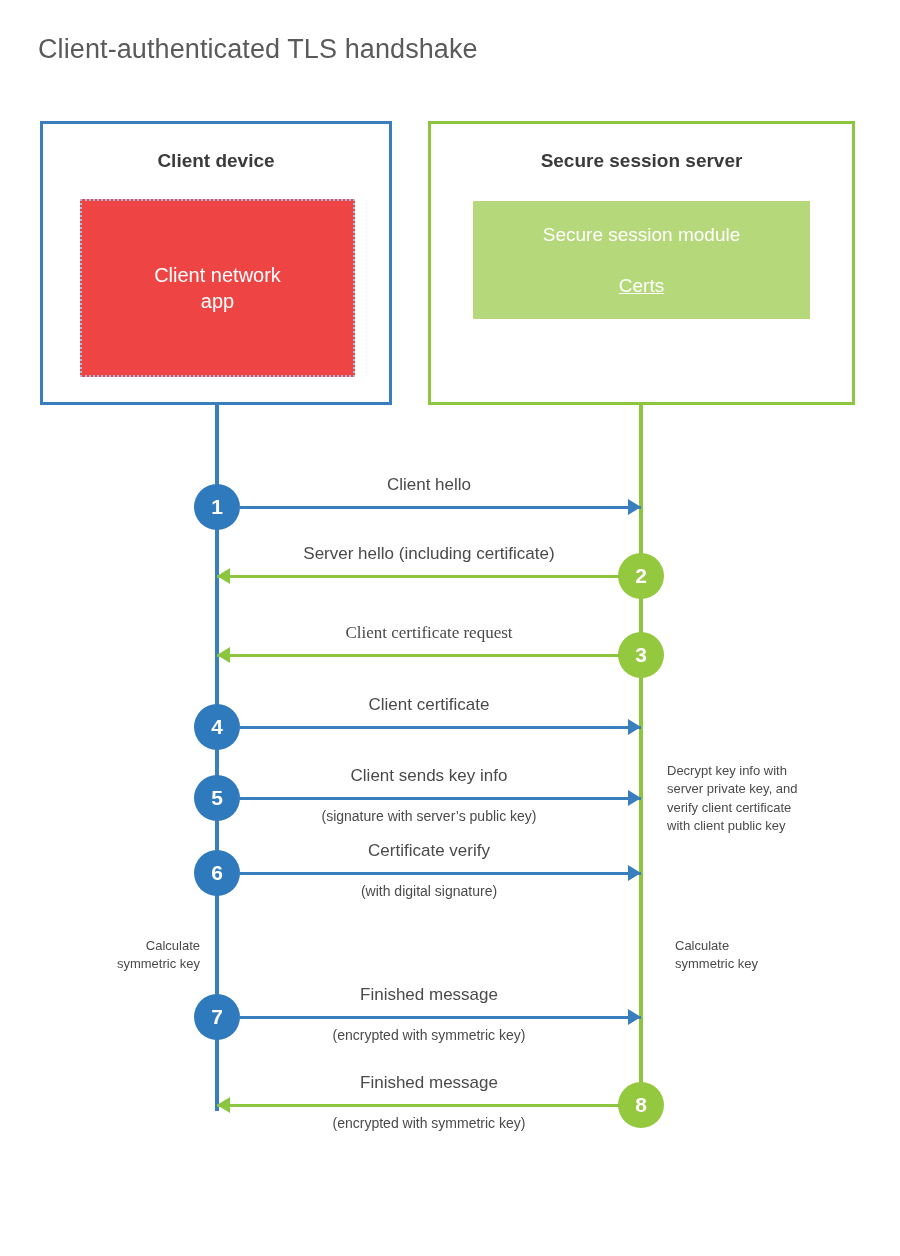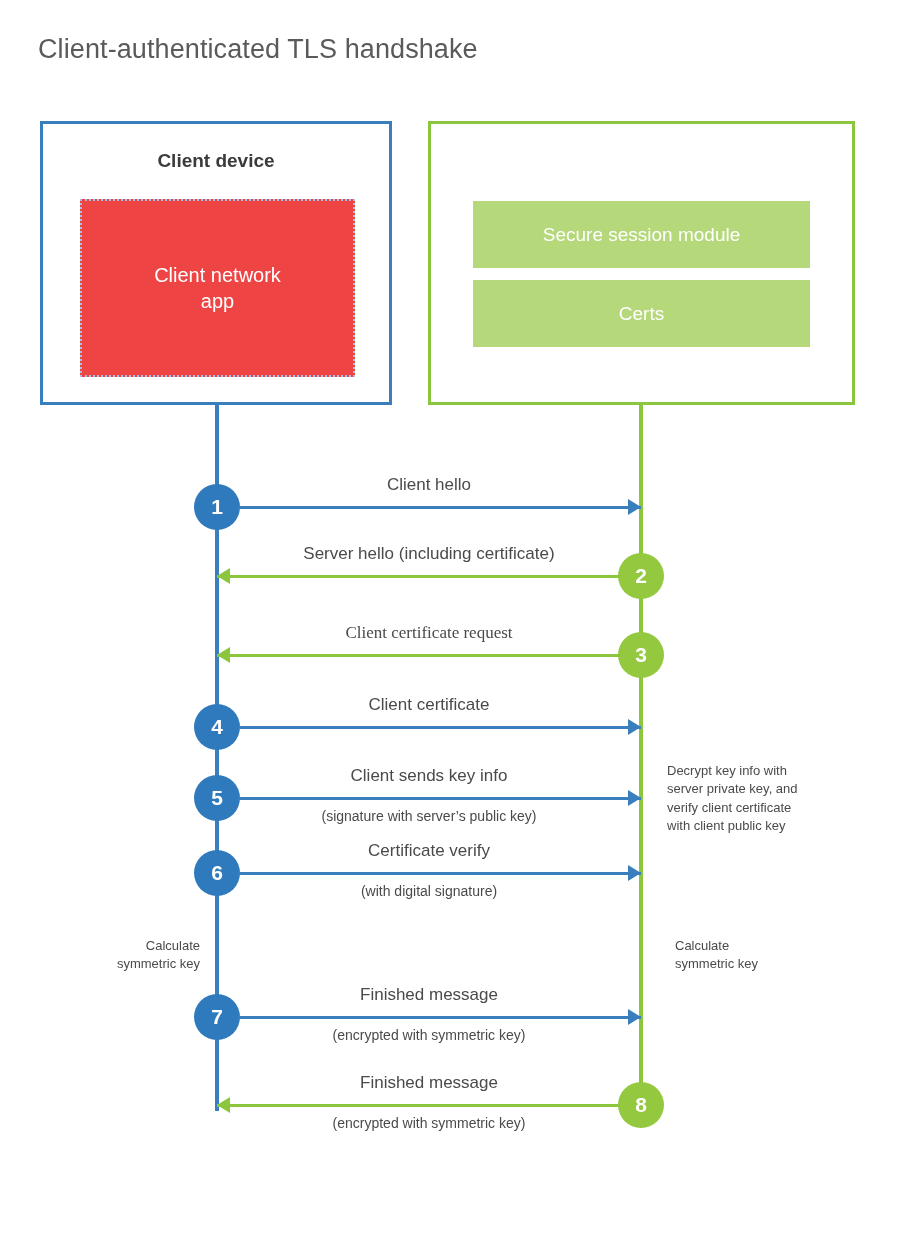--- a/index.html
+++ b/index.html
@@ -83,21 +83,21 @@
     width: 337px;
     height: 67px;
     background: #b5d97a;
     display: flex;
     align-items: center;
     justify-content: center;
     color: #ffffff;
     font-size: 19px;
   }
   .server-bar.b0 { top: 77px; }
-  .server-bar.b1 { top: 156px; }
+  .server-bar.b1 { top: 128px; text-decoration: underline; }
   .server-bar.b2 { top: 203px; }
 
   
   .lifeline {
     position: absolute;
     width: 4px;
   }
   #client-lifeline {
     left: 215px;
     top: 403px;
@@ -206,20 +206,21 @@
 
 <div id="diagram-title">Client-authenticated TLS handshake</div>
 
 <div class="actor-box" id="client-box">
   <div class="actor-title">Client device</div>
   <div id="client-app">Client network
 app</div>
 </div>
 
 <div class="actor-box" id="server-box">
+  <div class="actor-title">Secure session server</div>
   <div class="server-bar b0">Secure session module</div>
   <div class="server-bar b1">Certs</div>
 </div>
 
 <div class="lifeline" id="client-lifeline"></div>
 <div class="lifeline" id="server-lifeline"></div>
 
 <div id="steps-layer">
     <div class="step c2s" style="top: 507px;">
       <div class="step-circle blue">1</div>

